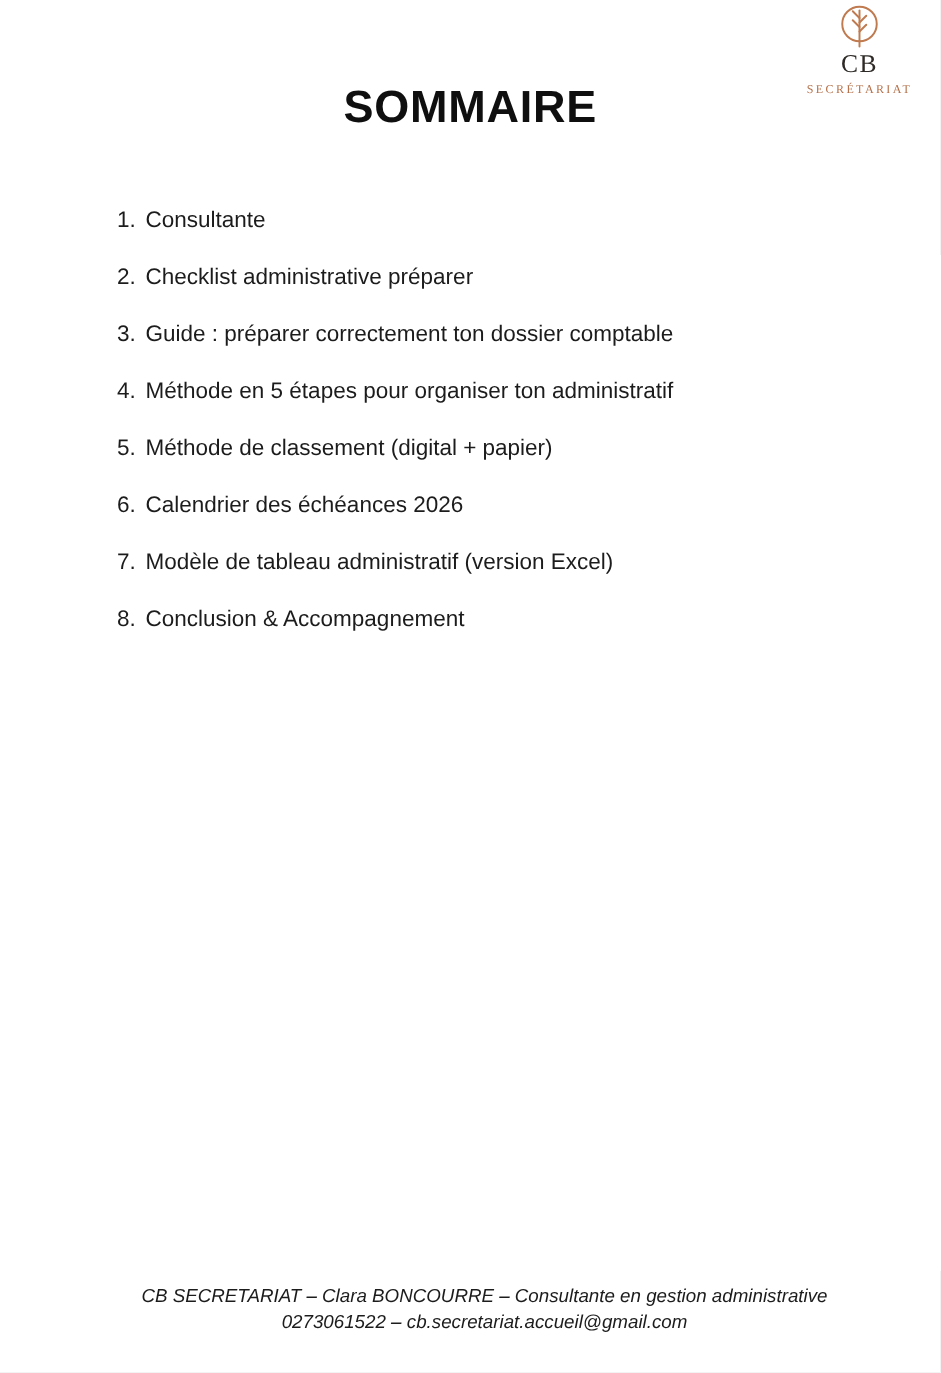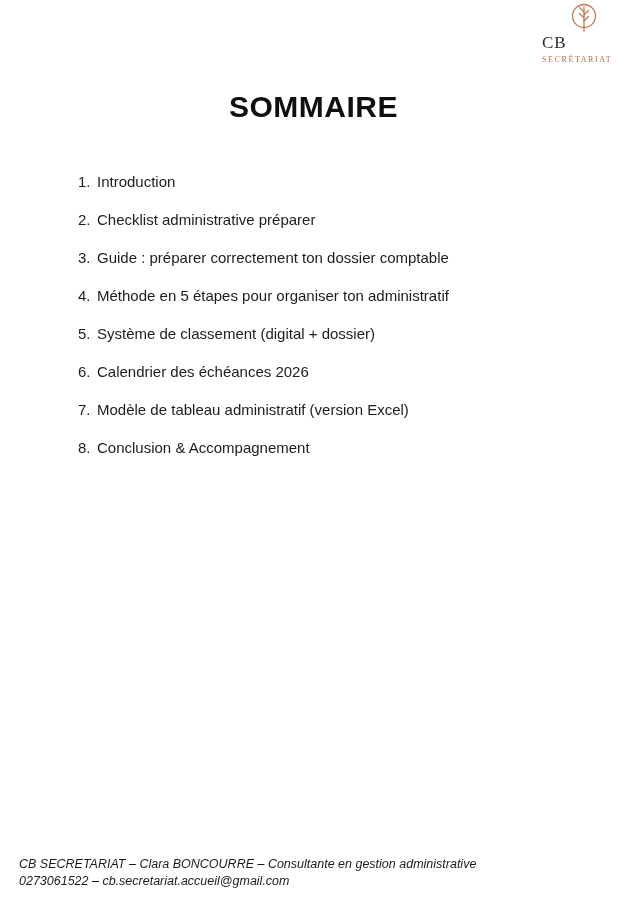--- a/index.html
+++ b/index.html
@@ -12,23 +12,23 @@
     background: #ffffff;
     font-family: "Liberation Sans", sans-serif;
     color: #1c1c1c;
     overflow: hidden;
   }
 
   
   .logo-block {
     position: absolute;
     top: 2px;
-    right: 1px;
+    right: 12px;
     width: 84px;
-    text-align: left;
+    text-align: center;
     line-height: 1;
   }
   .logo-icon { display: block; margin: 0 auto; }
   .logo-initials {
     display: block;
     margin-top: 1px;
     font-family: "Liberation Serif", serif;
     font-size: 17px;
     letter-spacing: 1px;
     color: #2e2a27;
@@ -38,21 +38,21 @@
     margin-top: 5px;
     font-family: Liberation Serif, serif;
     font-size: 8px;
     letter-spacing: 1.6px;
     color: #b5714a;
     white-space: nowrap;
   }
 
   
   .doc-title {
-    padding-top: 92px;
+    padding-top: 57px;
     text-align: center;
     font-size: 30px;
     font-weight: 700;
     letter-spacing: 0.5px;
     color: #0f0f0f;
     line-height: 1;
   }
 
   
   .toc-list {
@@ -72,20 +72,21 @@
     flex: 0 0 19px;
   }
   .toc-label { flex: 1; }
 
   
   .doc-footer {
     position: absolute;
     bottom: 26px;
     left: 0;
     width: 100%;
+    text-align: center;
     font-style: italic;
     font-size: 12.5px;
     line-height: 16.5px;
     color: #1c1c1c;
     padding-left: 19px;
   }
 </style>
 </head>
 <body>
 
@@ -102,37 +103,37 @@
     </svg>
     <span class="logo-initials">CB</span>
     <span class="logo-subtitle">SECRÉTARIAT</span>
   </div>
 
   <h1 class="doc-title">SOMMAIRE</h1>
 
   <ol class="toc-list">
     <li class="toc-item">
       <span class="toc-number">1.</span>
-      <span class="toc-label">Introduction</span>
+      <span class="toc-label">Consultante</span>
     </li>
     <li class="toc-item">
       <span class="toc-number">2.</span>
       <span class="toc-label">Checklist administrative préparer</span>
     </li>
     <li class="toc-item">
       <span class="toc-number">3.</span>
       <span class="toc-label">Guide : préparer correctement ton dossier comptable</span>
     </li>
     <li class="toc-item">
       <span class="toc-number">4.</span>
       <span class="toc-label">Méthode en 5 étapes pour organiser ton administratif</span>
     </li>
     <li class="toc-item">
       <span class="toc-number">5.</span>
-      <span class="toc-label">Système de classement (digital + dossier)</span>
+      <span class="toc-label">Méthode de classement (digital + papier)</span>
     </li>
     <li class="toc-item">
       <span class="toc-number">6.</span>
       <span class="toc-label">Calendrier des échéances 2026</span>
     </li>
     <li class="toc-item">
       <span class="toc-number">7.</span>
       <span class="toc-label">Modèle de tableau administratif (version Excel)</span>
     </li>
     <li class="toc-item">

